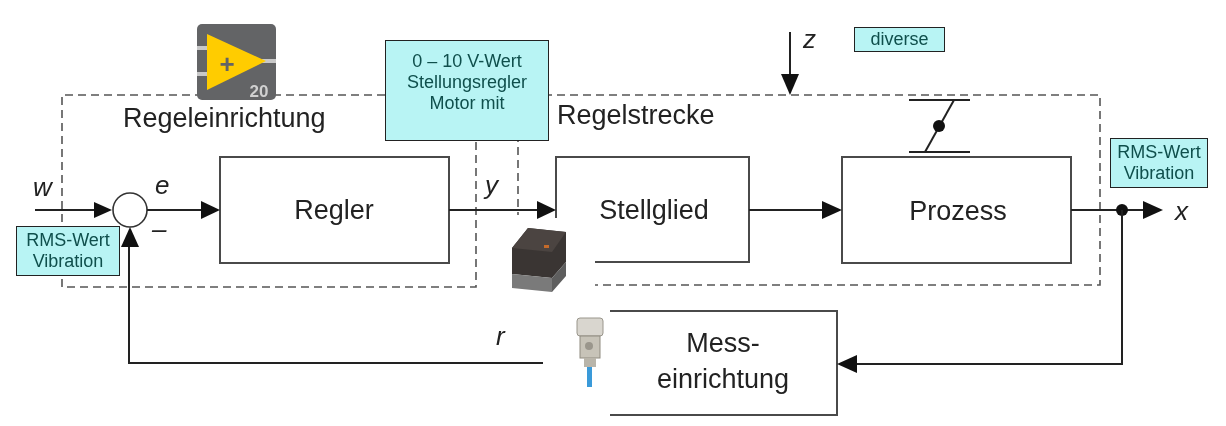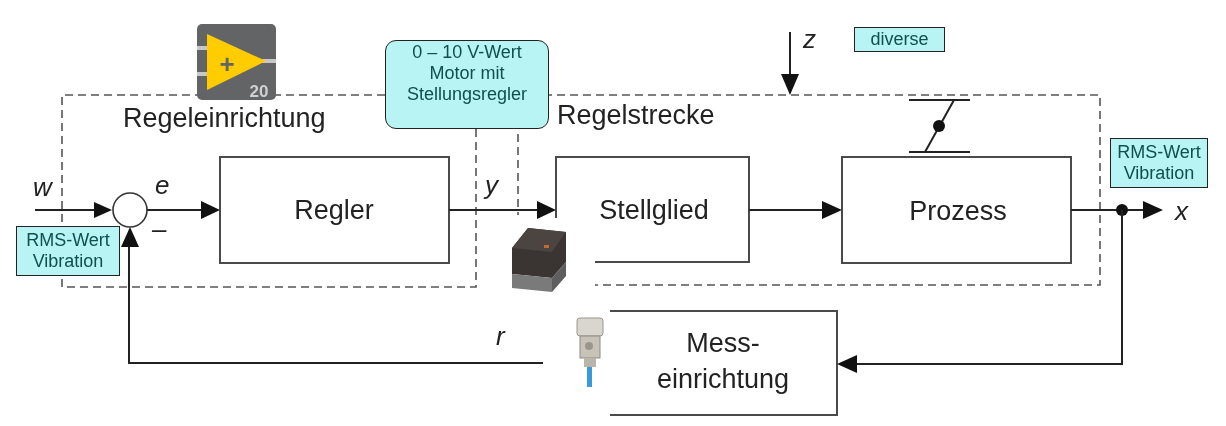--- a/index.html
+++ b/index.html
@@ -104,24 +104,24 @@
     <rect x="577" y="318" width="26" height="18" rx="3" fill="#d9d6cf" stroke="#9a968c" stroke-width="1"></rect>
     <rect x="580" y="336" width="20" height="22" fill="#c7c3b8" stroke="#8f8b80" stroke-width="1"></rect>
     <circle cx="589" cy="346" r="4" fill="#9a968c"></circle>
     <rect x="584" y="358" width="12" height="9" fill="#b9b5aa"></rect>
     <rect x="587" y="367" width="5" height="20" fill="#3a9ad9"></rect>
   </g>
 </svg>
 
 <div class="note" style="left:854px; top:27px; width:91px; height:25px; line-height:22px;">diverse</div>
 
-<div class="note" style="left:385px; top:40px; width:164px; height:89px; padding-top:1px;border-radius:11px;">
+<div class="note" style="left:385px; top:40px; width:164px; height:101px; padding-top:10px;">
   <div>0 – 10 V-Wert</div>
+  <div>Stellungsregler</div>
   <div>Motor mit</div>
-  <div>Stellungsregler</div>
 </div>
 
 <div class="note" style="left:1110px; top:138px; width:98px; height:50px; padding-top:3px;">
   <div>RMS-Wert</div>
   <div>Vibration</div>
 </div>
 
 <div class="note" style="left:16px; top:226px; width:104px; height:50px; padding-top:3px;">
   <div>RMS-Wert</div>
   <div>Vibration</div>

